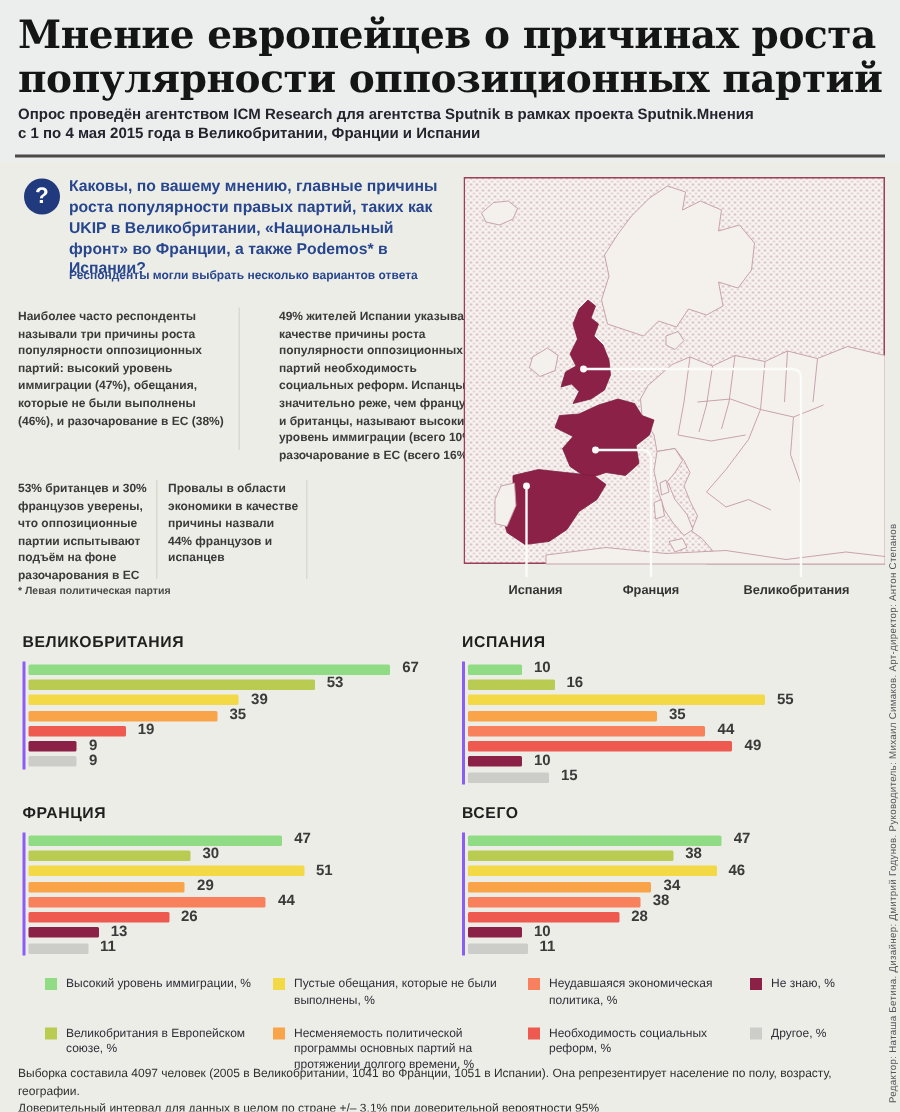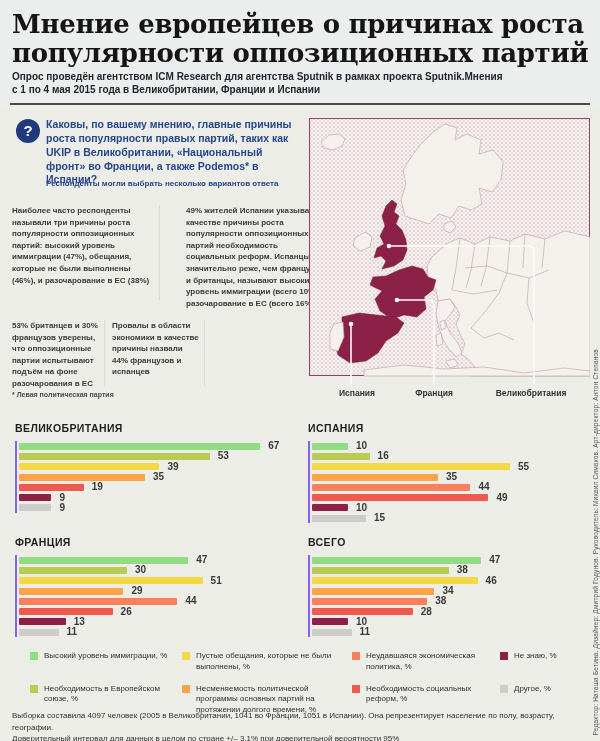--- a/index.html
+++ b/index.html
@@ -315,21 +315,21 @@
       <div class="legend-item">
         <span class="swatch" style="background: rgb(248, 128, 92);"></span>
         <span>Неудавшаяся экономическая политика, %</span>
       </div>
       <div class="legend-item">
         <span class="swatch" style="background: rgb(140, 33, 72);"></span>
         <span>Не знаю, %</span>
       </div>
       <div class="legend-item">
         <span class="swatch" style="background: rgb(185, 203, 80);"></span>
-        <span>Необходимость в Европейском союзе, %</span>
+        <span>Великобритания в Европейском союзе, %</span>
       </div>
       <div class="legend-item">
         <span class="swatch" style="background: rgb(249, 164, 73);"></span>
         <span>Несменяемость политической программы основных партий на протяжении долгого времени, %</span>
       </div>
       <div class="legend-item">
         <span class="swatch" style="background: rgb(238, 90, 80);"></span>
         <span>Необходимость социальных реформ, %</span>
       </div>
       <div class="legend-item">

